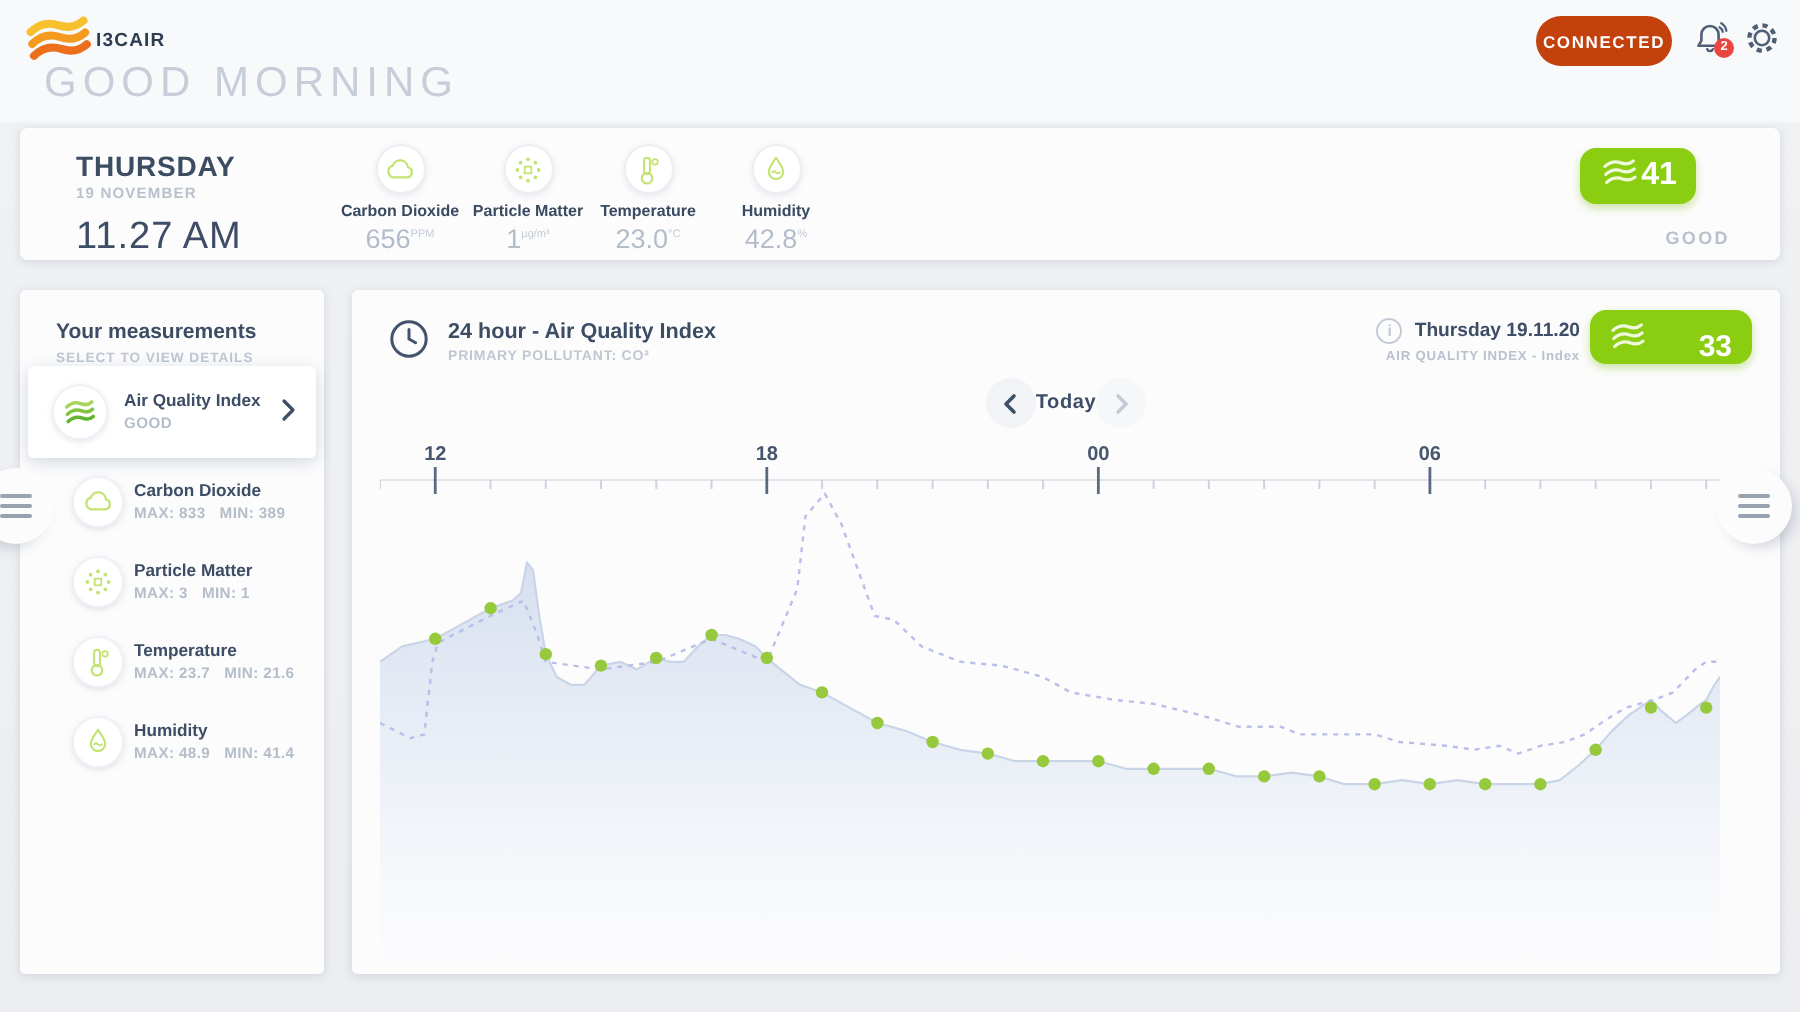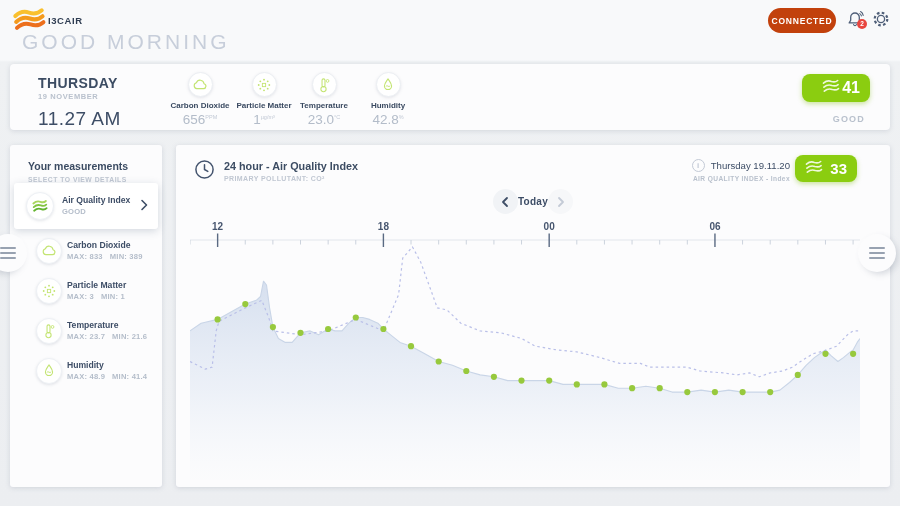--- a/index.html
+++ b/index.html
@@ -29,23 +29,23 @@
   #day-block { left:28px; top:11px; }
   #day-label { font-size:14px; font-weight:bold; color:#3c4c63; letter-spacing:.4px; }
   #date-label { font-size:7.5px; color:#b9c1cd; letter-spacing:.6px; margin-top:1px; font-weight:bold; }
   #time-label { font-size:19px; color:#3d4d66; margin-top:7px; letter-spacing:.5px; }
   .metric { position:absolute; top:8px; width:80px; text-align:center; }
   .metric-circle { width:25px; height:25px; border-radius:50%; background:#fff; border:1px solid #eceff3;
     box-shadow:0 1px 3px rgba(120,130,150,.18); margin:0 auto; display:flex; align-items:center; justify-content:center; }
   .metric-label { font-size:8px; font-weight:bold; color:#3a4a61; margin-top:4px; }
   .metric-value { font-size:13.5px; color:#b3bcc9; margin-top:2px; }
   .metric-value sup { font-size:5.5px; color:#c3cad6; }
-  #topbar-badge { left:780px; top:10px; width:68px; height:28px; border-radius:8px; background:#8bcd10;
-    display:flex; align-items:center; justify-content:flex-end; padding:0 10px 0 9px;
-    box-shadow:0 2px 5px rgba(130,190,20,.4);margin-left:12px; }
+  #topbar-badge { left:780px; top:10px; width:58px; height:28px; border-radius:8px; background:#8bcd10;
+    display:flex; align-items:center; justify-content:center; padding:0 10px 0 9px;
+    box-shadow:0 2px 5px rgba(130,190,20,.4); }
   #topbar-badge .badge-num { color:#fff; font-size:16px; font-weight:bold; }
   #topbar-status { left:780px; top:50px; width:77px; text-align:right; font-size:9px; font-weight:bold;
     letter-spacing:1.2px; color:#b9c1cd; padding-right:2px; }
 
   
   #sidebar { left:10px; top:145px; width:152px; height:342px; border-radius:3px; }
   #sidebar-title { left:18px; top:15px; font-size:10.5px; font-weight:bold; color:#3c4c63; }
   #sidebar-subtitle { left:18px; top:31px; font-size:6.8px; font-weight:bold; letter-spacing:.5px; color:#c0c7d2; }
   .side-item { position:absolute; left:0; width:152px; cursor:pointer; }
   .side-item.selected { left:4px; width:144px; background:#fff; border-radius:3px;
@@ -66,24 +66,24 @@
 
   
   #chart-card { left:176px; top:145px; width:714px; height:342px; border-radius:3px; }
   #clock-wrap { left:17px; top:13px; width:23px; height:23px; }
   #chart-title { left:48px; top:15px; font-size:10.8px; font-weight:bold; color:#3c4c63; }
   #chart-subtitle { left:48px; top:30px; font-size:7px; font-weight:bold; letter-spacing:.4px; color:#c0c7d2; }
   #chart-date-cluster { right:100px; top:14px; text-align:right; }
   #chart-date-row { display:flex; align-items:center; gap:6px; justify-content:flex-end; }
   #info-icon { width:13px; height:13px; border:1.2px solid #c3cad6; border-radius:50%; color:#c3cad6;
     font-size:8px; line-height:11px; text-align:center; font-weight:bold; display:inline-block; }
-  #chart-date { font-size:9.6px; font-weight:normal; color:#3d4d66;text-align:center; }
+  #chart-date { font-size:9.6px; font-weight:bold; color:#3d4d66;text-align:center; }
   #chart-date-sub { font-size:6.6px; font-weight:bold; color:#b9c1cd; letter-spacing:.4px; margin-top:3px; }
-  #chart-badge { left:619px; top:10px; width:62px; height:27px; border-radius:8px; background:#8bcd10;
-    display:flex; align-items:center; justify-content:space-between; padding:0 10px 0 8px;
+  #chart-badge { left:619px; top:10px; width:81px; height:27px; border-radius:8px; background:#8bcd10;
+    display:flex; align-items:flex-end; justify-content:space-between; padding:0 10px 0 8px;
     box-shadow:0 2px 5px rgba(130,190,20,.4); }
   #chart-badge .badge-num { color:#fff; font-size:15px; font-weight:bold; }
 
   #nav-row { left:0; top:44px; width:714px; display:flex; align-items:center; justify-content:center; }
   .nav-btn { width:25px; height:25px; border-radius:50%; border:none; background:#f1f3f6; cursor:pointer;
     display:flex; align-items:center; justify-content:center; }
   .nav-btn.disabled { background:#f6f7f9; }
   #nav-label { font-size:10px; font-weight:bold; color:#3d4d66; letter-spacing:.3px; }
 
   #chart-svg { left:14px; top:75px; }

